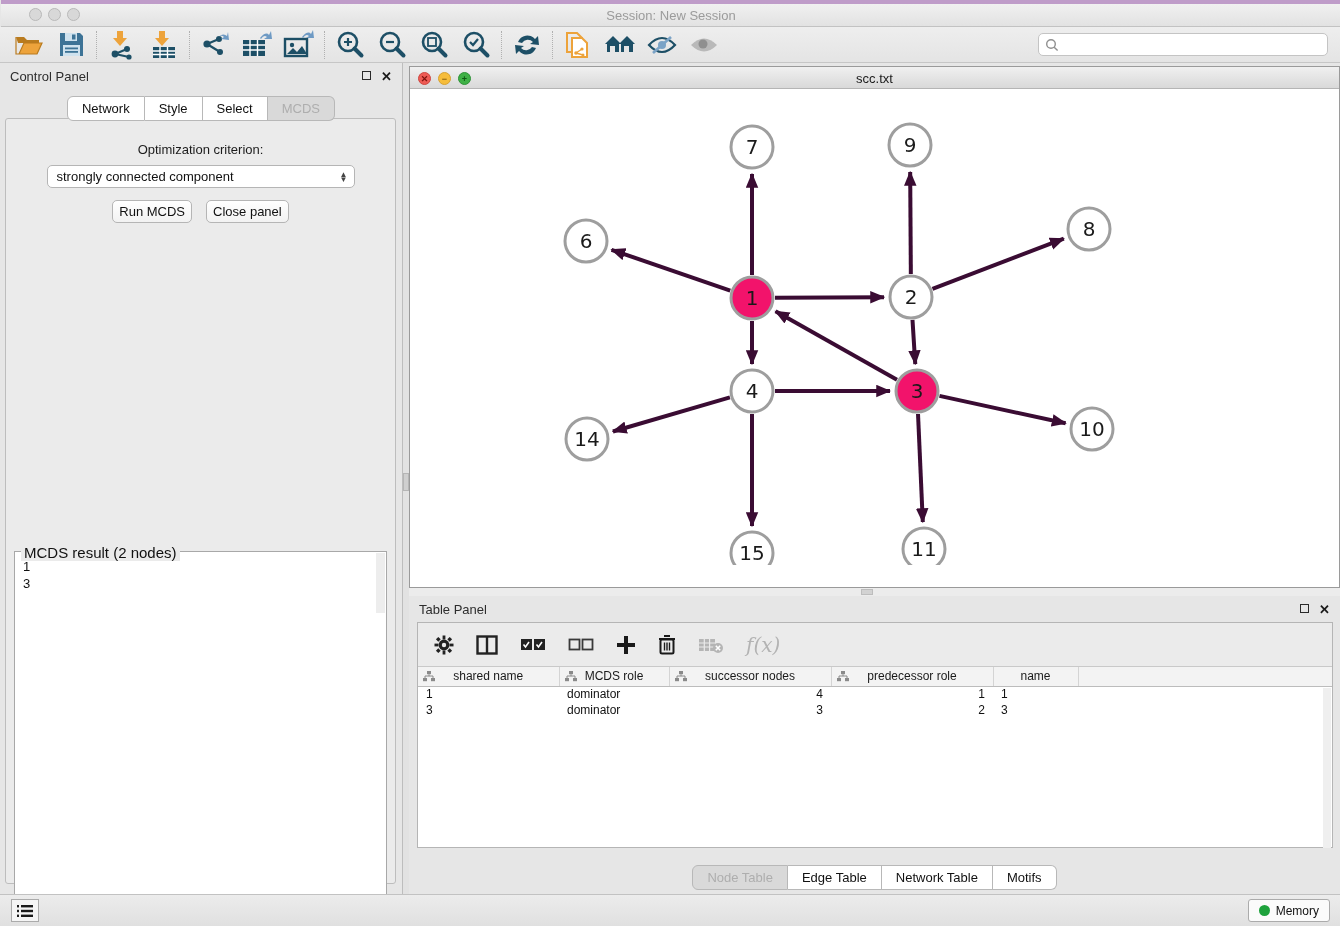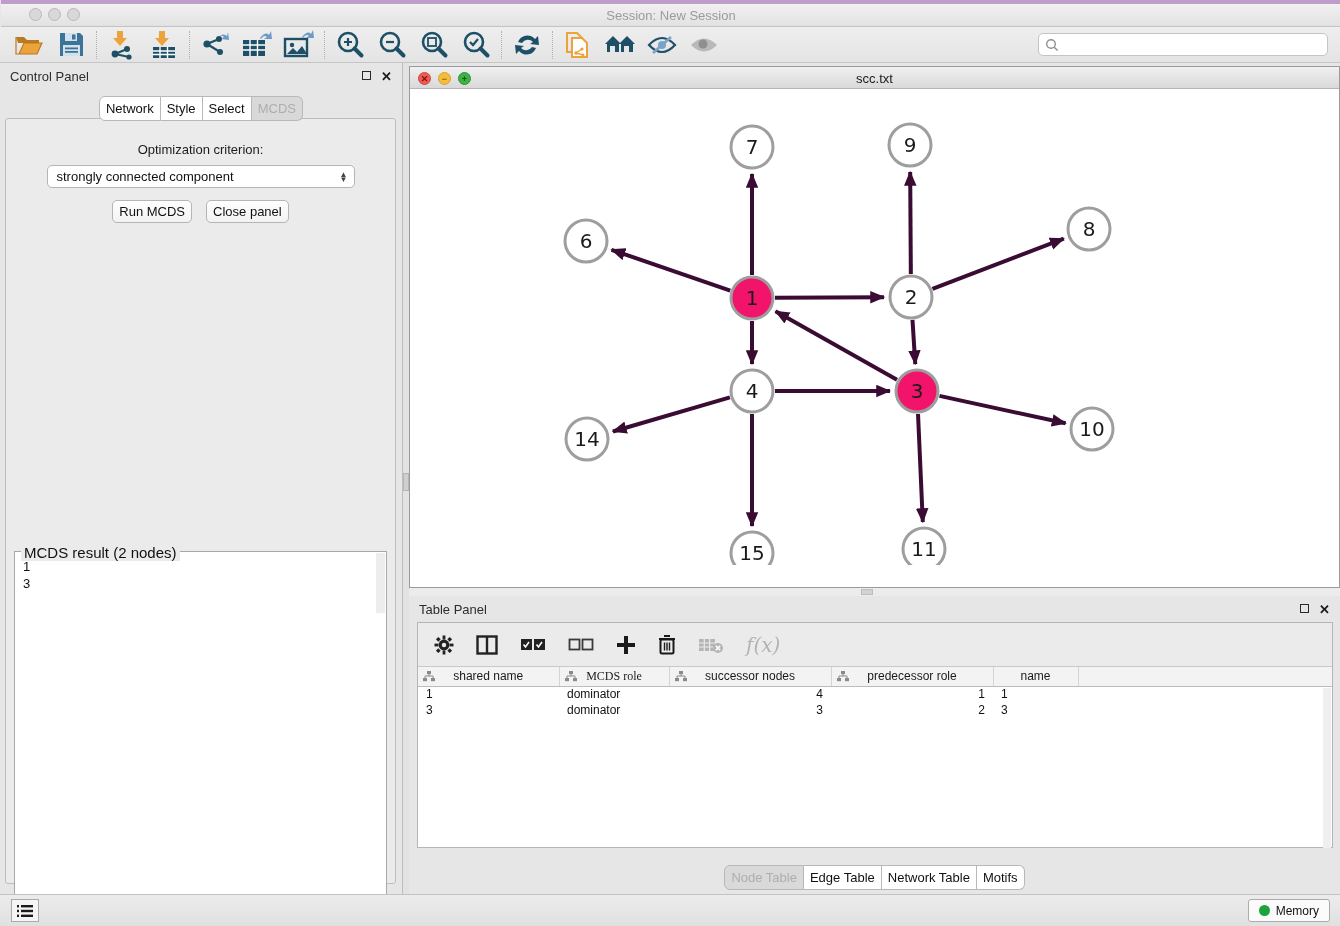--- a/index.html
+++ b/index.html
@@ -25,21 +25,21 @@
   .tb-search input { border:none; outline:none; flex:1; font-size:12px; background:transparent; }
 
   
   .control-panel { position:absolute; left:0; top:63px; width:402px; height:831px; background:#e6e6e6; }
   .panel-head { height:26px; display:flex; align-items:center; padding:0 10px; font-size:13px; color:#2d2d2d; }
   .panel-head .spacer { flex:1; }
   .mini-btn { font-size:12px; color:#1a1a1a; margin-left:10px; line-height:1; }
   .float-sq { width:9px; height:9px; border:1.5px solid #2a2a2a; display:inline-block; }
   .close-x { font-weight:bold; font-size:13px; }
   .cp-tabs { position:absolute; left:0; top:33px; width:100%; display:flex; justify-content:center; z-index:2; }
-  .tab { font-size:13px; padding:4px 6px; background:#fff; border:1px solid #b8b8b8; border-left-width:0; color:#111; }
+  .tab { font-size:13px; padding:4px 14px; background:#fff; border:1px solid #b8b8b8; border-left-width:0; color:#111; }
   .tab:first-child { border-left-width:1px; border-radius:6px 0 0 6px; }
   .tab:last-child { border-radius:0 6px 6px 0; }
   .tab.disabled { background:#d9d9d9; color:#aeaeae; }
   .cp-body { position:absolute; left:5px; top:55px; width:391px; height:766px;
     background:#ebebeb; border:1px solid #bdbdbd; border-radius:3px; }
   .opt-label { text-align:center; margin-top:23px; font-size:13px; color:#1c1c1c; }
   .combo { margin:8px auto 0; width:308px; height:23px; background:#fff; border:1px solid #b5b5b5;
     border-radius:5px; display:flex; align-items:center; font-size:13px; padding-left:9px; color:#111; }
   .combo .stepper { margin-left:auto; margin-right:6px; display:flex; flex-direction:column; line-height:5px; font-size:8px; color:#444; }
   .btn-row { display:flex; justify-content:center; gap:14px; margin-top:12px; }
@@ -442,21 +442,21 @@
     </div>
     <table class="node-table">
       <thead>
           <tr>
             <th style="width: 141px;"><svg class="tree-ico" width="12" height="11" viewBox="0 0 12 11">
                 <rect x="4" y="0" width="4" height="3.2" fill="#8a8a8a"></rect>
                 <rect x="0" y="7" width="4" height="3.2" fill="#8a8a8a"></rect>
                 <rect x="8" y="7" width="4" height="3.2" fill="#8a8a8a"></rect>
                 <path d="M6 3.2 v2 M2 7 v-2 h8 v2" stroke="#8a8a8a" fill="none" stroke-width="1"></path>
               </svg><span>shared name</span></th>
-            <th style="width: 110px; font-family: Liberation Serif, serif;"><svg class="tree-ico" width="12" height="11" viewBox="0 0 12 11">
+            <th style="width: 110px;"><svg class="tree-ico" width="12" height="11" viewBox="0 0 12 11">
                 <rect x="4" y="0" width="4" height="3.2" fill="#8a8a8a"></rect>
                 <rect x="0" y="7" width="4" height="3.2" fill="#8a8a8a"></rect>
                 <rect x="8" y="7" width="4" height="3.2" fill="#8a8a8a"></rect>
                 <path d="M6 3.2 v2 M2 7 v-2 h8 v2" stroke="#8a8a8a" fill="none" stroke-width="1"></path>
               </svg><span>MCDS role</span></th>
             <th style="width: 162px;"><svg class="tree-ico" width="12" height="11" viewBox="0 0 12 11">
                 <rect x="4" y="0" width="4" height="3.2" fill="#8a8a8a"></rect>
                 <rect x="0" y="7" width="4" height="3.2" fill="#8a8a8a"></rect>
                 <rect x="8" y="7" width="4" height="3.2" fill="#8a8a8a"></rect>
                 <path d="M6 3.2 v2 M2 7 v-2 h8 v2" stroke="#8a8a8a" fill="none" stroke-width="1"></path>

